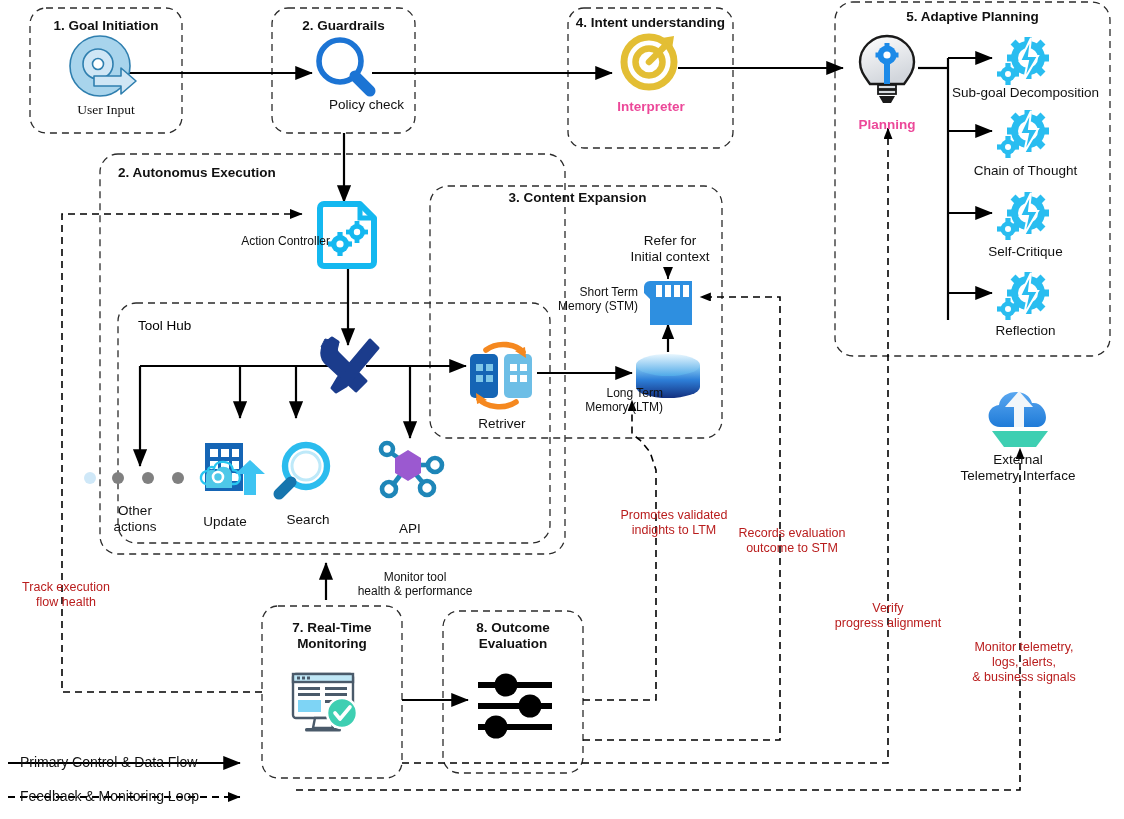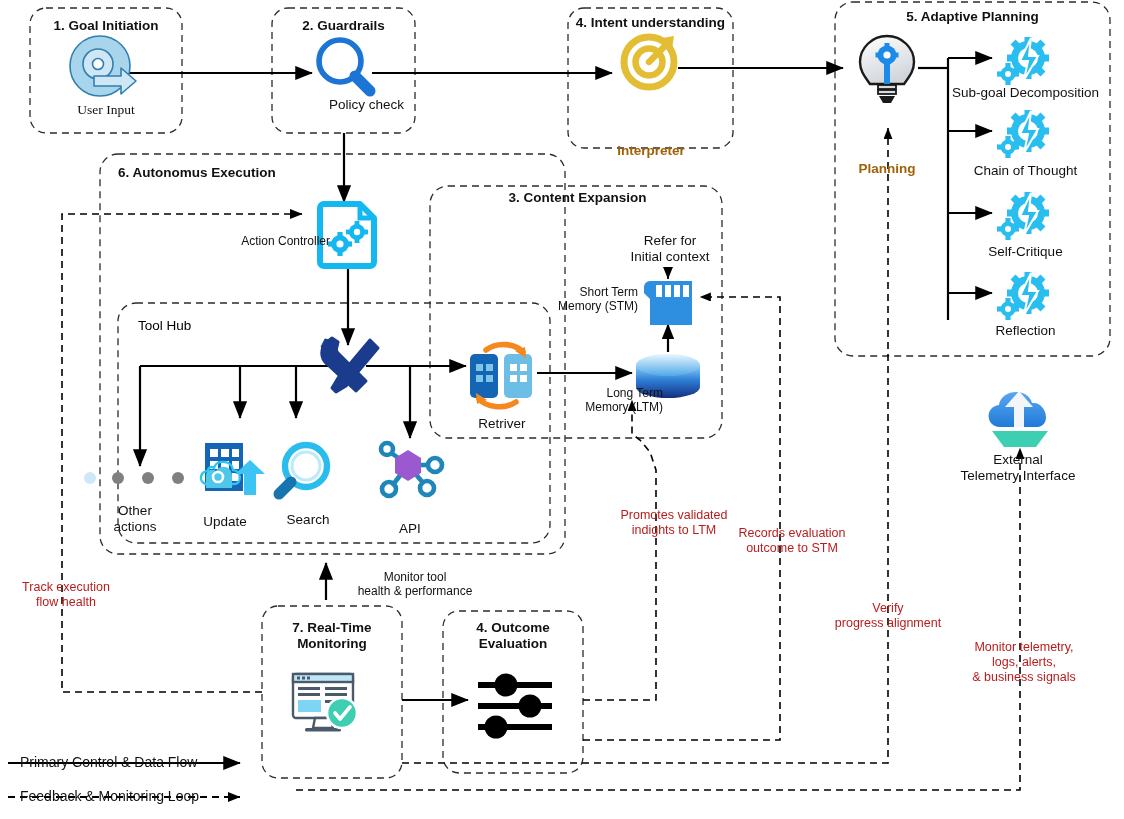--- a/index.html
+++ b/index.html
@@ -2,21 +2,21 @@
 <html><head>
 <meta charset="utf-8">
 <style>
   html,body{margin:0;padding:0;background:#ffffff;}
   body{width:1124px;height:819px;font-family:"Liberation Sans",sans-serif;color:#000;}
   #stage{position:relative;width:1124px;height:819px;overflow:hidden;}
   svg#canvas{position:absolute;left:0;top:0;width:1124px;height:819px;}
   .lbl{position:absolute;text-align:center;line-height:1.18;white-space:pre-line;}
   .grp-title{font-weight:bold;font-size:13.5px;color:#111;}
   .node-cap{font-size:13.5px;color:#111;}
-  .node-cap-b{font-size:13.5px;color:#a16207;font-weight:bold;margin-top:44px;}
+  .node-cap-b{font-size:13.5px;color:#ec4899;font-weight:bold;}
   .small-cap{font-size:12px;color:#111;}
   .flow-lbl{font-size:12.5px;color:#b91c1c;}
   .legend-lbl{font-size:14px;color:#111;}
 </style>
 </head>
 <body>
 
 <div id="stage">
 
 <svg id="canvas" viewBox="0 0 1124 819">
@@ -393,25 +393,25 @@
     <path d="M8 763 L240 763" stroke="#000" stroke-width="2.2" fill="none" marker-end="url(#arr)"></path>
     <path d="M8 797 L240 797" stroke="#000" stroke-width="1.8" fill="none" stroke-dasharray="7,5" marker-end="url(#arrs)"></path>
   </g>
 </svg>
 
 <div class="lbl grp-title" style="left:30px;top:18px;width:152px;">1. Goal Initiation</div>
 <div class="lbl grp-title" style="left:272px;top:18px;width:143px;">2. Guardrails</div>
 <div class="lbl grp-title" style="left:470px;top:190px;width:215px;">3. Content Expansion</div>
 <div class="lbl grp-title" style="left:568px;top:15px;width:165px;">4. Intent understanding</div>
 <div class="lbl grp-title" style="left:835px;top:9px;width:275px;">5. Adaptive Planning</div>
-<div class="lbl grp-title" style="left:118px;top:165px;width:330px;text-align:left;">6. Autonomus Execution</div>
+<div class="lbl grp-title" style="left:118px;top:165px;width:330px;text-align:left;">2. Autonomus Execution</div>
 <div class="lbl" style="left:138px;top:318px;width:200px;text-align:left;font-size:13.5px;">Tool Hub</div>
 <div class="lbl grp-title" style="left:262px;top:620px;width:140px;">7. Real-Time
 Monitoring</div>
-<div class="lbl grp-title" style="left:443px;top:620px;width:140px;">4. Outcome
+<div class="lbl grp-title" style="left:443px;top:620px;width:140px;">8. Outcome
 Evaluation</div>
 
 <div class="lbl node-cap" style="left:45px;top:102px;width:122px;font-family:Liberation Serif, serif;">User Input</div>
 <div class="lbl node-cap" style="left:282px;top:97px;width:122px;text-align:right;">Policy check</div>
 <div class="lbl node-cap-b" style="left:590px;top:99px;width:122px;">Interpreter</div>
 <div class="lbl node-cap-b" style="left:832px;top:117px;width:110px;">Planning</div>
 <div class="lbl small-cap" style="left:210px;top:234px;width:120px;text-align:right;">Action Controller</div>
 <div class="lbl node-cap" style="left:95px;top:503px;width:80px;">Other
 actions</div>
 <div class="lbl node-cap" style="left:185px;top:514px;width:80px;">Update</div>

